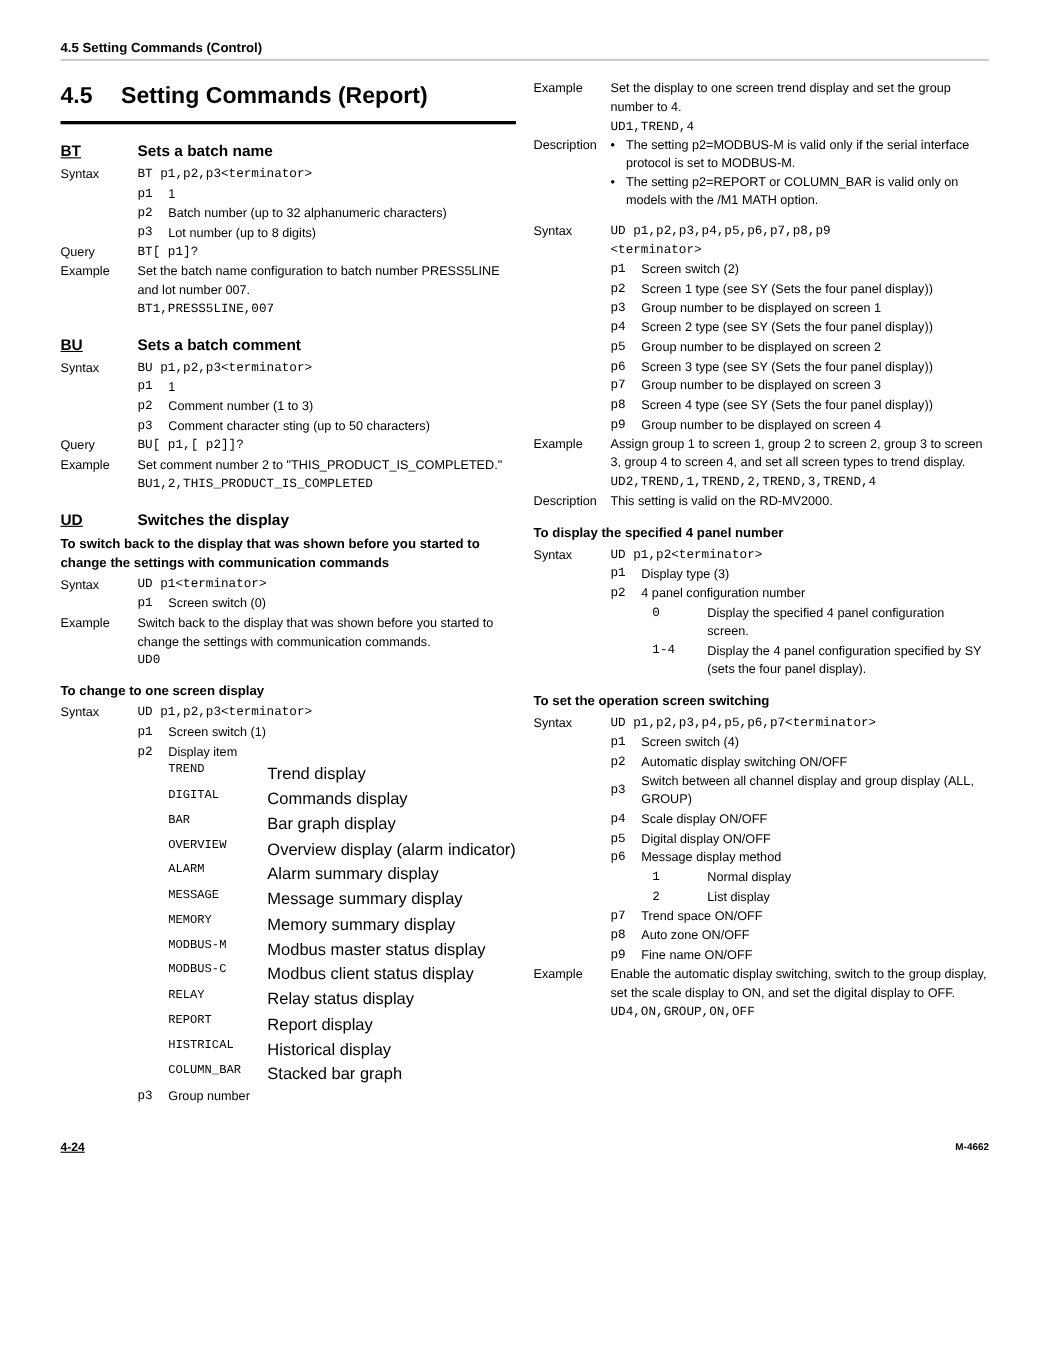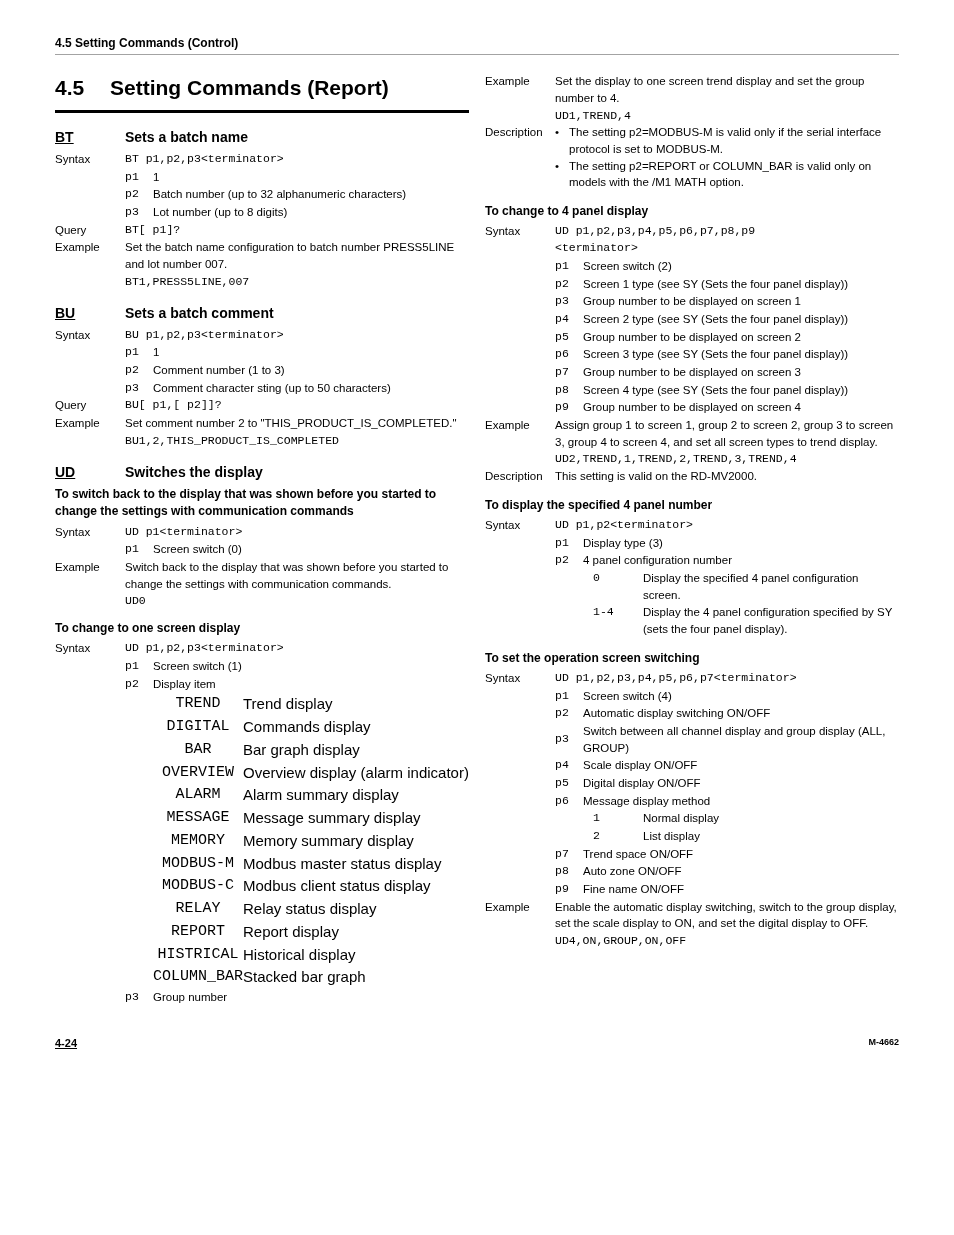--- a/index.html
+++ b/index.html
@@ -97,22 +97,21 @@
     }
     .disp-row {
       display: flex;
       align-items: flex-start;
       margin-bottom: 1px;
     }
     .disp-code {
       font-family: "Courier New", Courier, monospace;
       width: 90px;
       flex-shrink: 0;
-      font-size: 15px;
-      text-align: center;
+      font-size: 11px;
     }
     .disp-desc {
       flex: 1;
       font-size: 15px;
     }
     .value-row {
       display: flex;
       align-items: flex-start;
       margin-bottom: 1px;
     }
@@ -340,21 +339,20 @@
             </div>
           <div class="bullet-row">
               <span class="bullet-mark">•</span>
               <span>The setting p2=REPORT or COLUMN_BAR is valid only on models with the /M1 MATH option.</span>
             </div>
         </div>
       </div>
     </div>
 
     <div class="block">
-      <div class="subhead">To change to 4 panel display</div>
       <div class="entry-row">
         <span class="entry-label">Syntax</span>
         <span class="entry-body mono">
           <span>UD p1,p2,p3,p4,p5,p6,p7,p8,p9</span><br>
           <span>&lt;terminator&gt;</span>
         </span>
       </div>
       <div class="indent-body">
         <div class="param-row">
             <span class="param-code">p1</span>

